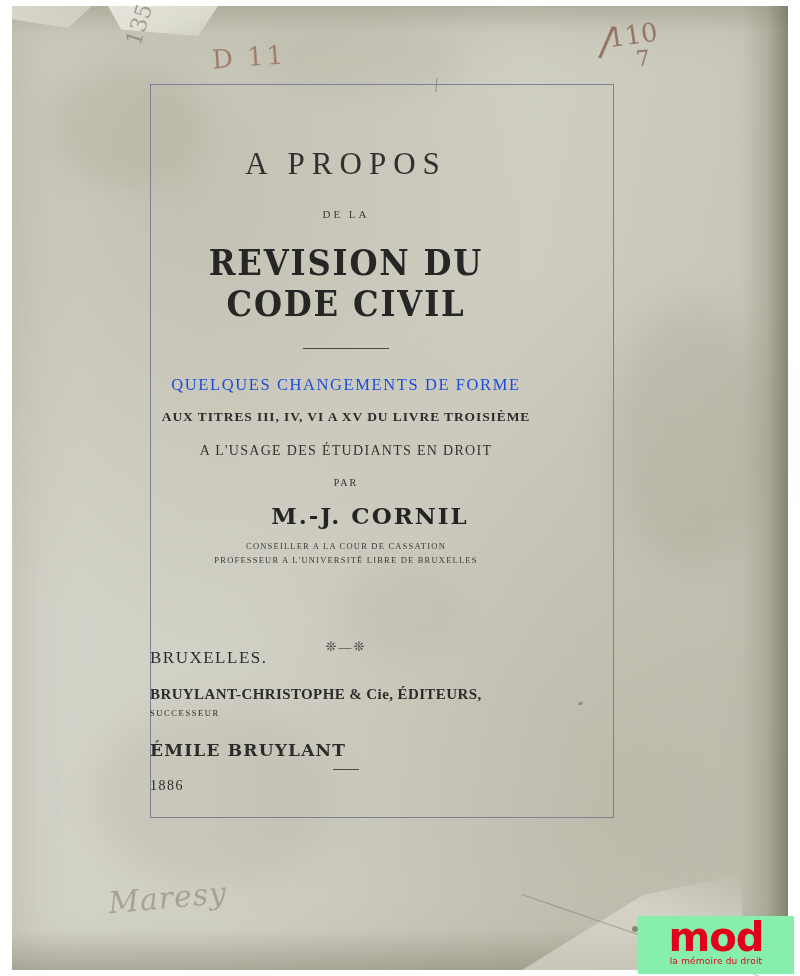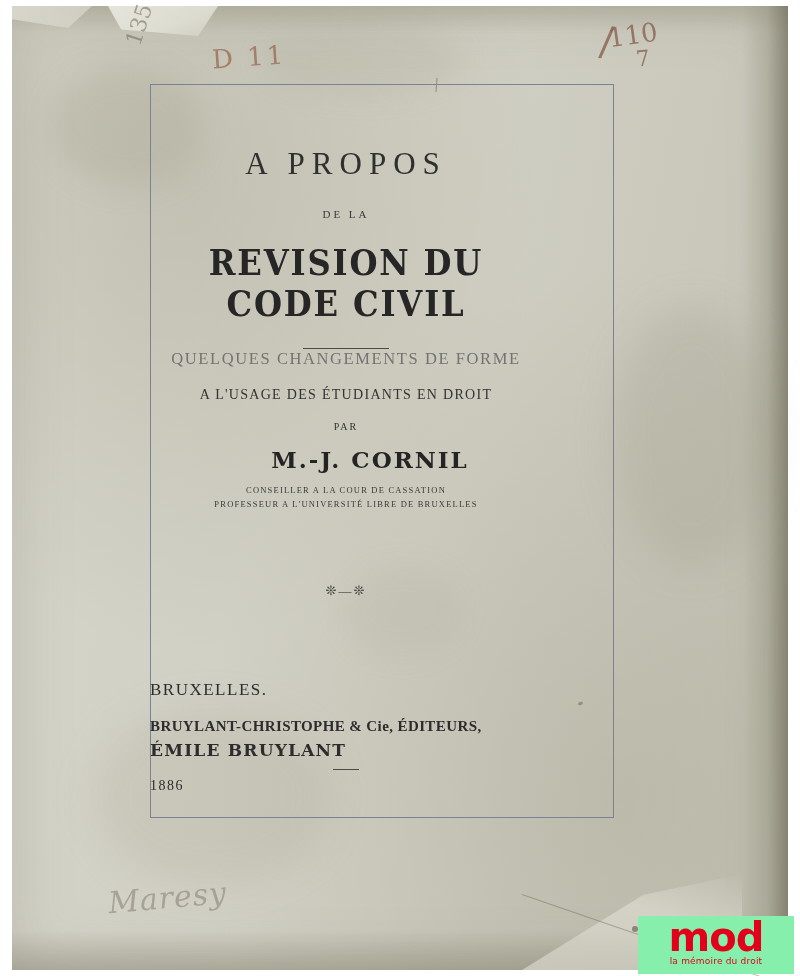--- a/index.html
+++ b/index.html
@@ -137,23 +137,24 @@
     color: #262626;
     transform: scaleX(0.92);
   }
   .rule-short {
     width: 86px;
     height: 1px;
     background: #4a4a4a;
     margin: 24px auto 0 auto;
   }
   .t-sub1 {
+    margin-top: 26px;
     font-size: 16.5px;
     letter-spacing: 1.6px;
-    color: #737373;
+    color: #1d4ed8;
   }
   .t-sub2 {
     margin-top: 14px;
     font-size: 13.5px;
     font-weight: bold;
     letter-spacing: 0.9px;
     color: #2b2b2b;
   }
   .t-sub3 {
     margin-top: 18px;
@@ -214,21 +215,21 @@
     font-size: 15px;
     font-weight: bold;
     letter-spacing: 0.4px;
   }
   .i-succ {
     margin-top: 5px;
     font-size: 8.5px;
     letter-spacing: 1.6px;
   }
   .i-name {
-    margin-top: 5px;
+    margin-top: 22px;
     font-size: 17px;
     font-weight: bold;
     letter-spacing: 1.2px;
     font-family: "DejaVu Serif", serif;
   }
   .i-addr {
     margin-top: 3px;
     font-size: 9px;
     letter-spacing: 0.6px;
   }
@@ -360,30 +361,32 @@
   </div>
 
   <div class="frame"></div>
 
   <div class="titleblock">
     <div class="t-apropos">A PROPOS</div>
     <div class="t-dela">DE LA</div>
     <div class="t-main">REVISION DU CODE CIVIL</div>
     <div class="rule-short"></div>
     <div class="t-sub1">QUELQUES CHANGEMENTS DE FORME</div>
+    <div class="t-sub2">AUX TITRES III, IV, VI A XV DU LIVRE TROISIÈME</div>
     <div class="t-sub3">A L'USAGE DES ÉTUDIANTS EN DROIT</div>
     <div class="t-par">PAR</div>
     <div class="t-author">M.-J. CORNIL</div>
     <div class="t-qual1">CONSEILLER A LA COUR DE CASSATION</div>
     <div class="t-qual2">PROFESSEUR A L'UNIVERSITÉ LIBRE DE BRUXELLES</div>
     <div class="ornament">❊—❊</div>
 
     <div class="imprint">
       <div class="i-city">BRUXELLES.</div>
       <div class="i-pub">BRUYLANT-CHRISTOPHE &amp; Cie, ÉDITEURS,</div>
+      <div class="i-succ">SUCCESSEUR</div>
       <div class="i-name">ÉMILE BRUYLANT</div>
       <div class="rule-tiny"></div>
       <div class="i-year">1886</div>
     </div>
   </div>
 
   <div class="hand hand-tl">135</div>
   <div class="hand hand-d11">D 11</div>
   <div class="hand hand-slash">/</div>
   <div class="hand hand-110">110</div>

